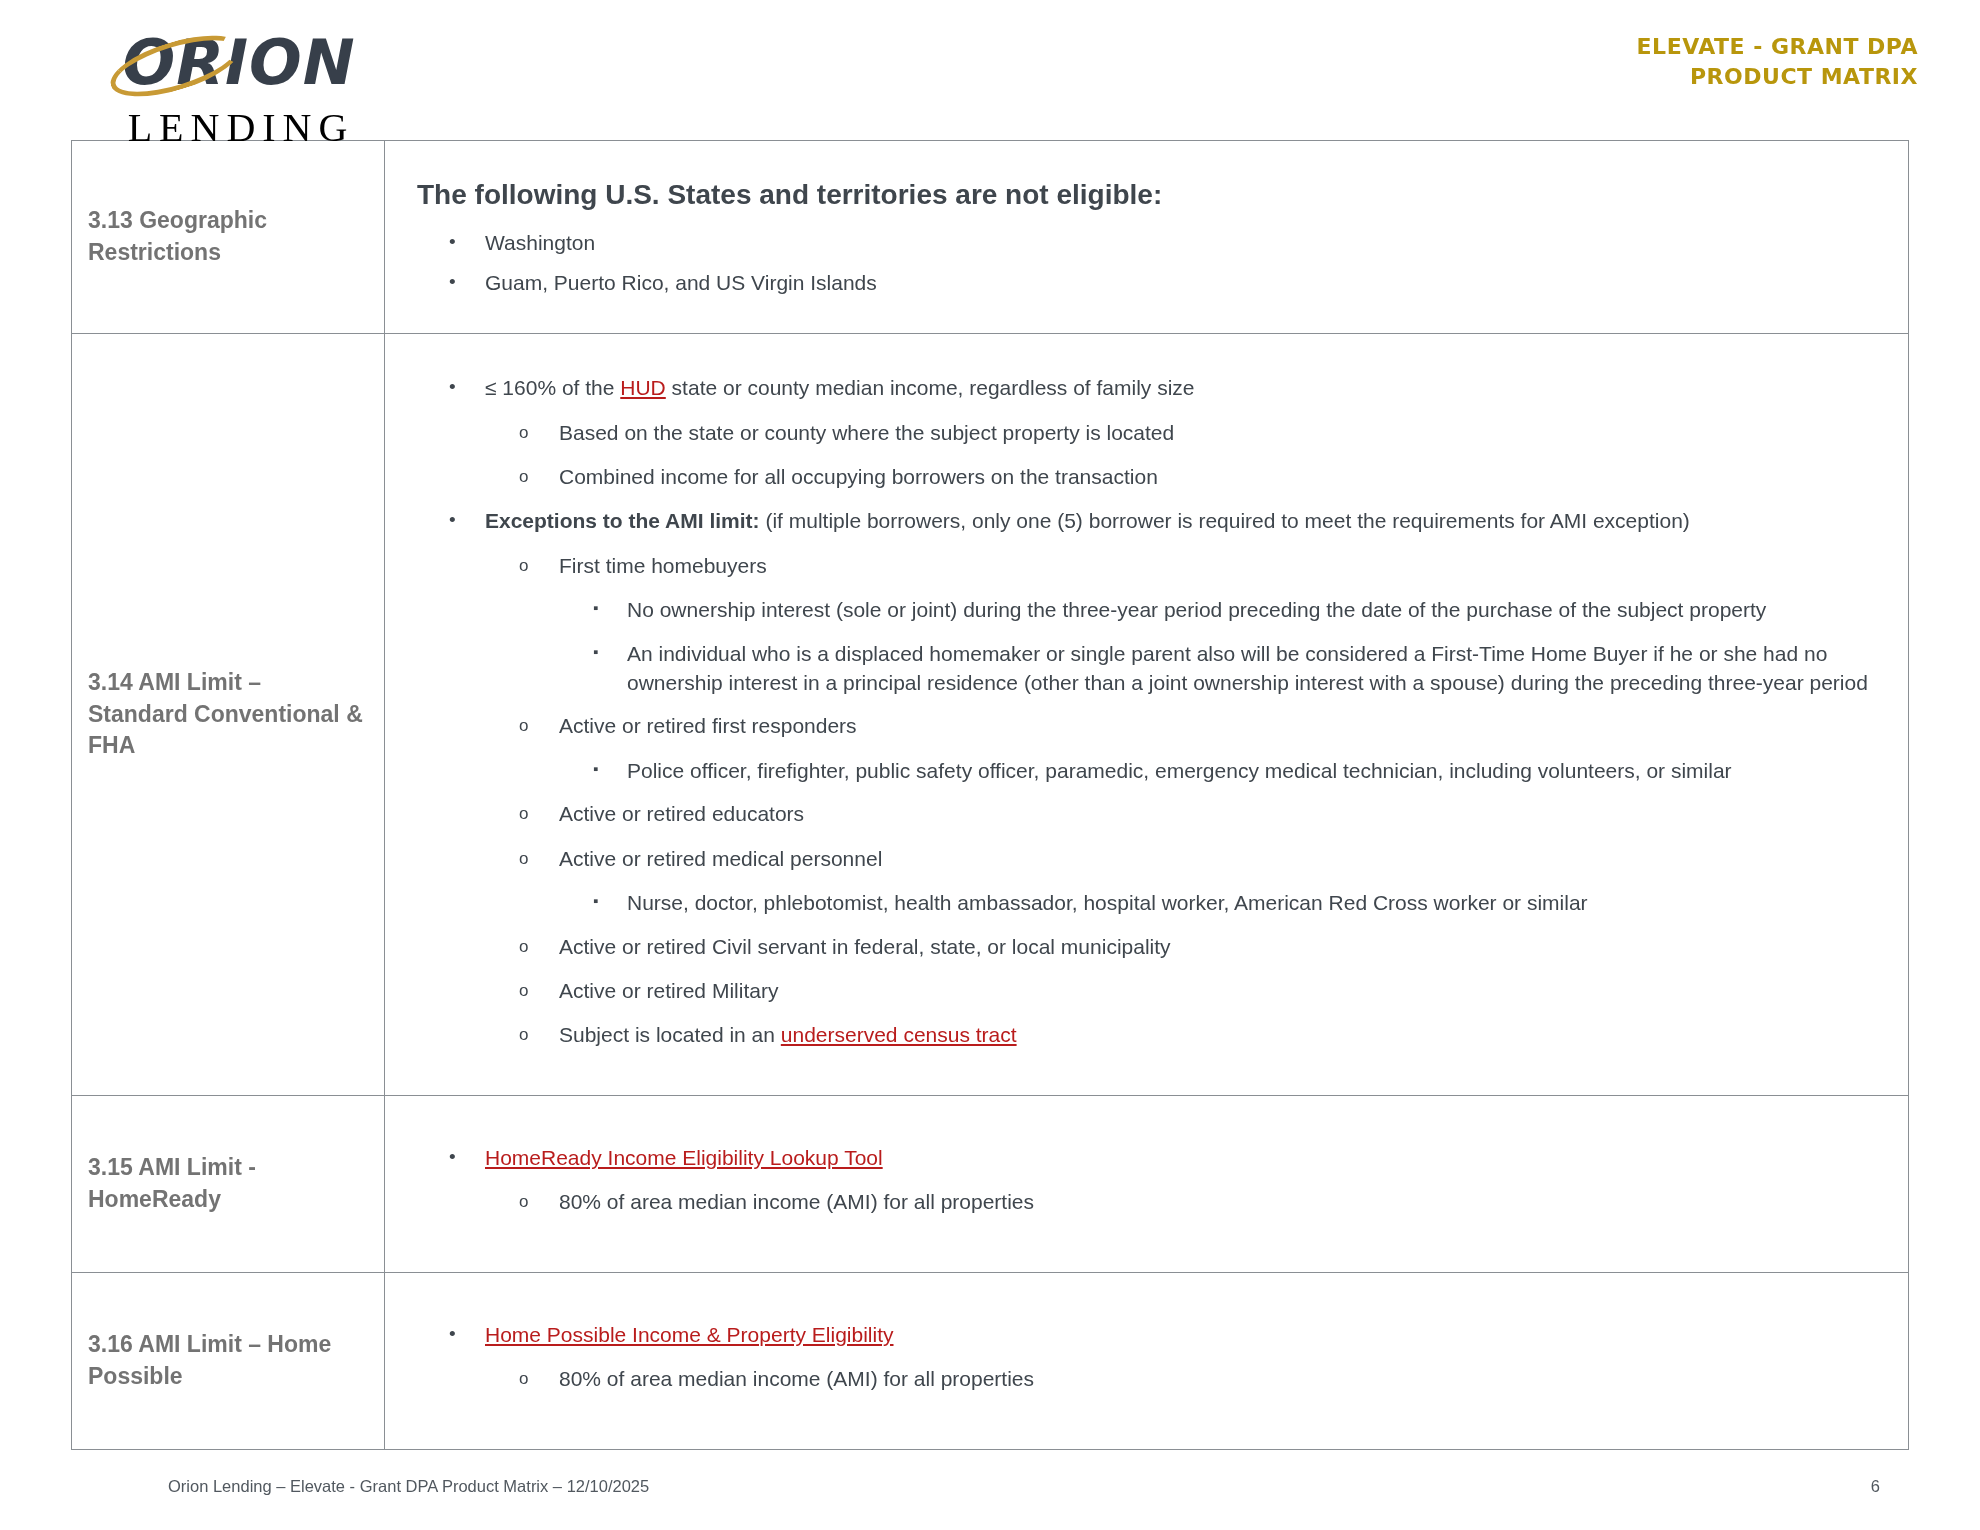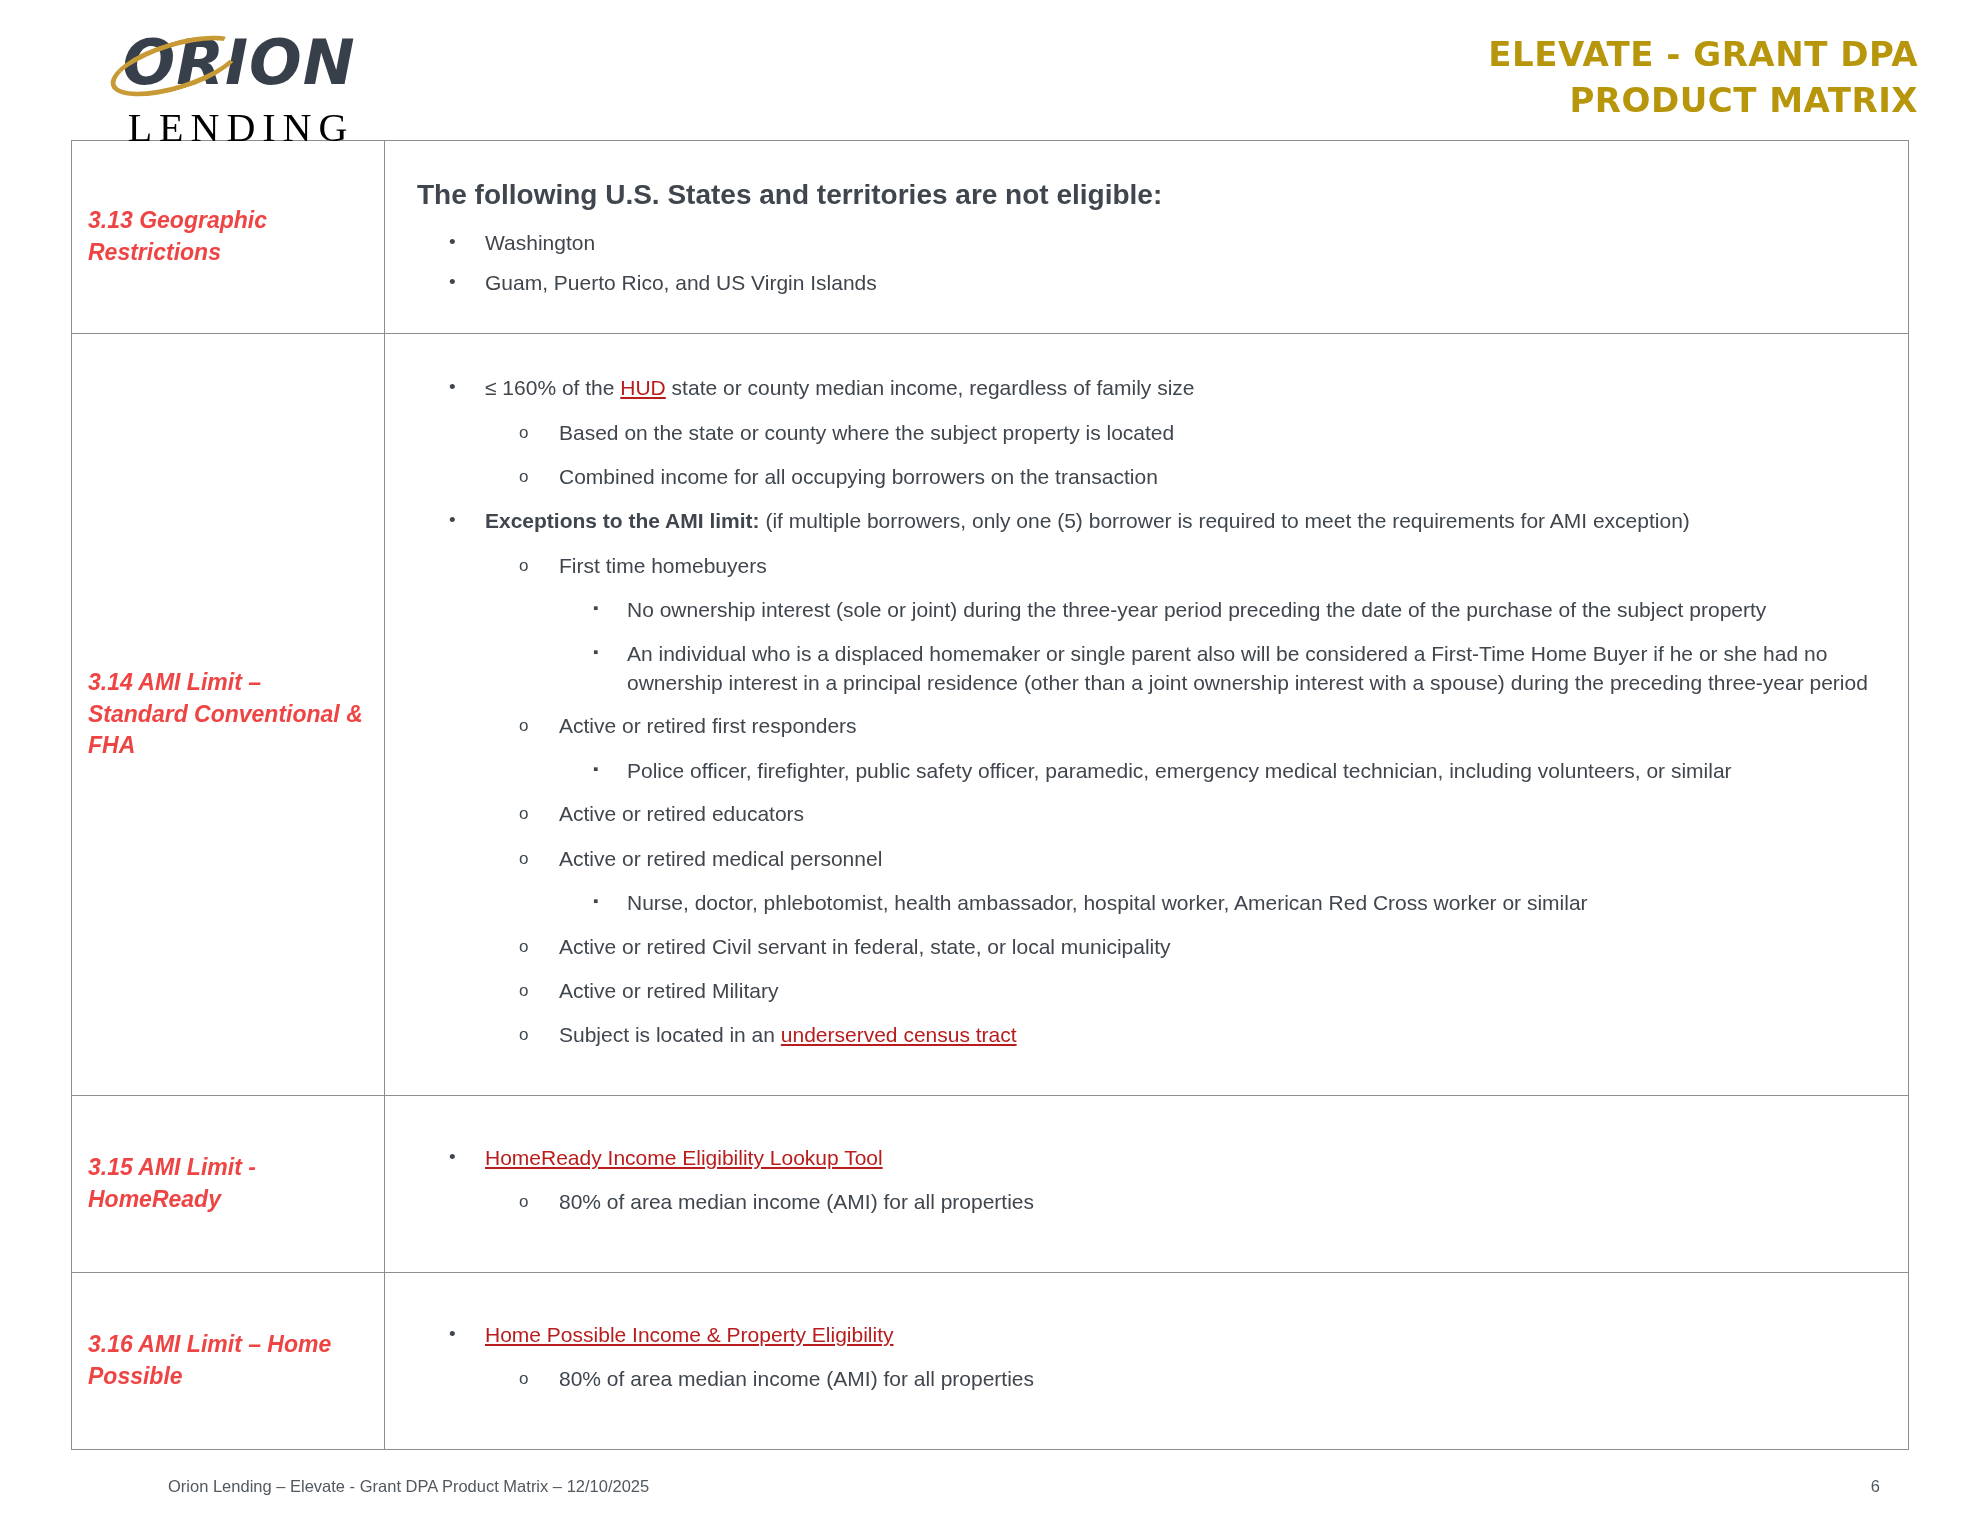--- a/index.html
+++ b/index.html
@@ -87,21 +87,21 @@
     font-weight: normal;
     letter-spacing: 7px;
     color: #000000;
     margin-top: 10px;
     padding-left: 8px;
   }
   .header-title {
     text-align: right;
     font-family: "DejaVu Sans", sans-serif;
     font-weight: bold;
-    font-size: 34px;
+    font-size: 22px;
     letter-spacing: 0.5px;
     line-height: 1.35;
     color: #b8960c;
     padding-top: 14px;
   }
 
   
   .matrix {
     border-collapse: collapse;
     table-layout: fixed;
@@ -112,23 +112,22 @@
     border: 1px solid #8a8f94;
     vertical-align: middle;
     padding: 0;
   }
   td.label-cell {
     width: 278px;
     padding: 14px 18px 14px 16px;
     font-weight: bold;
     font-size: 23px;
     line-height: 1.38;
-    color: #ef4444;
+    color: #737373;
     vertical-align: middle;
-    font-style: italic;
   }
   td.content-cell {
     padding: 16px 20px 16px 18px;
     vertical-align: middle;
   }
 
   
   .intro-bold {
     font-weight: bold;
     font-size: 28px;

